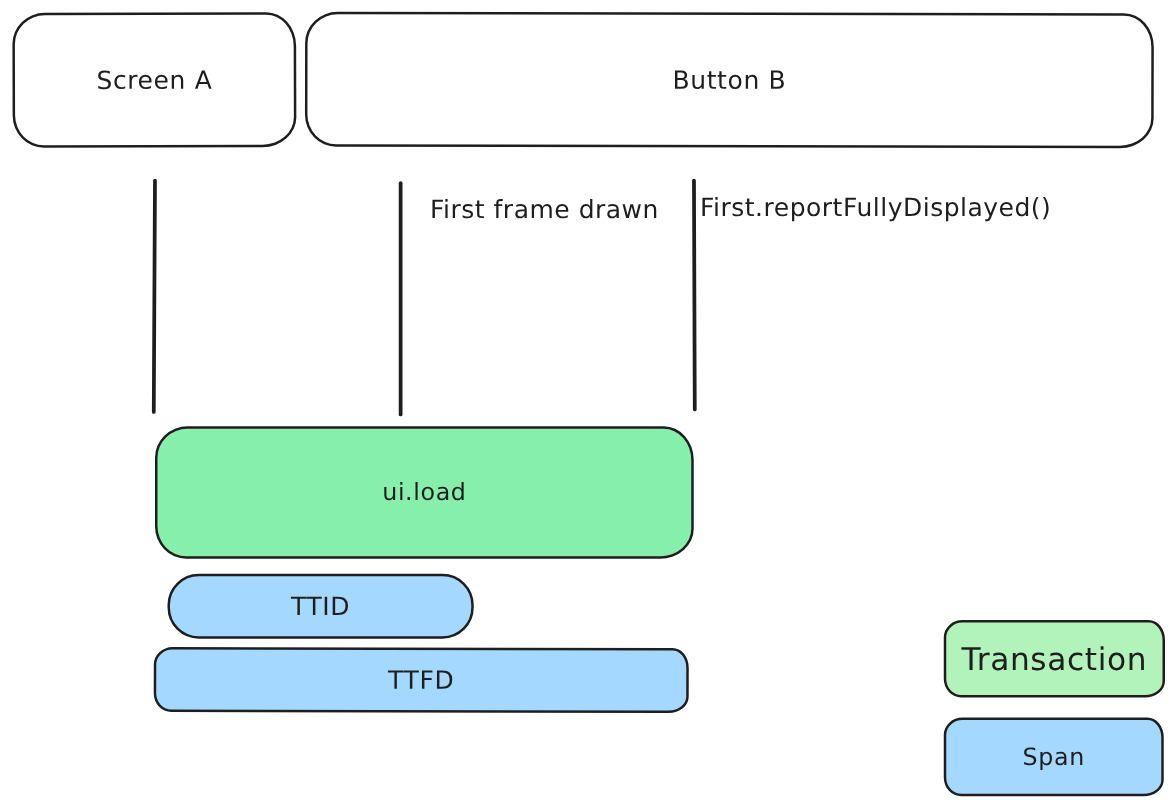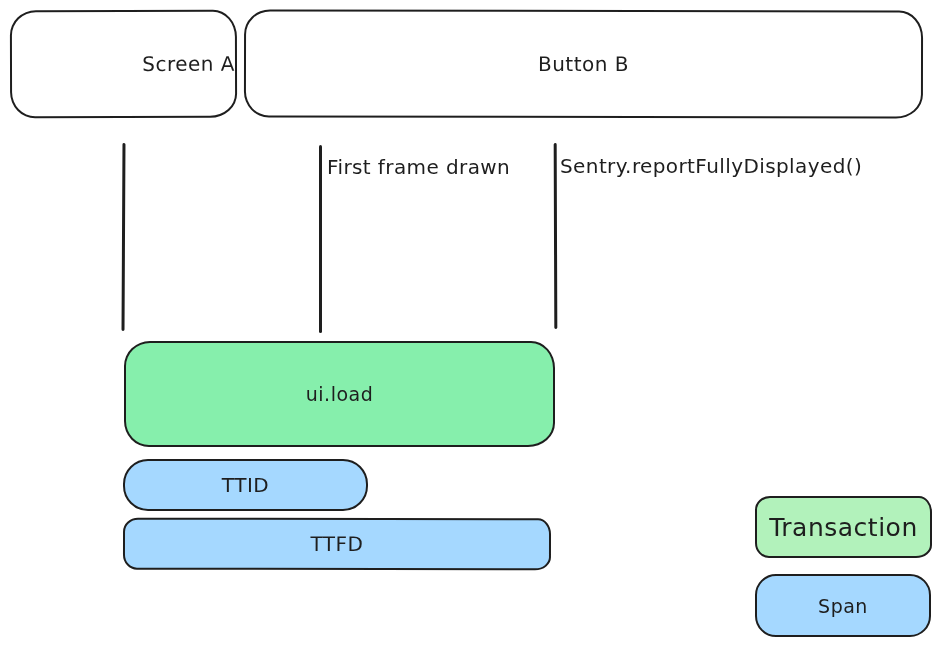--- a/index.html
+++ b/index.html
@@ -24,85 +24,85 @@
     display: flex;
     align-items: center;
     justify-content: center;
     background: #ffffff;
     letter-spacing: 0.5px;
   }
   .screen {
     border-radius: 26px 24px 27px 25px / 25px 27px 24px 26px;
     font-size: 20px;
   }
-  .screen-a { left: 10px;  top: 10px; width: 227px; height: 108px; transform: rotate(-0.15deg); justify-content: flex-end; }
+  .screen-a { left: 10px;  top: 10px; width: 227px; height: 108px; transform: rotate(-0.15deg); }
   .screen-b { left: 244px; top: 10px; width: 679px; height: 108px; transform: rotate(0.1deg); }
 
   .event-line {
     position: absolute;
     width: 3px;
     background: #1e1e1e;
     border-radius: 2px;
   }
   .line-1 { left: 122px; top: 143px; height: 188px; transform: rotate(0.3deg); }
   .line-2 { left: 319px; top: 145px; height: 188px; }
   .line-3 { left: 554px; top: 143px; height: 186px; transform: rotate(-0.2deg); }
 
   .event-label {
     position: absolute;
     font-size: 20px;
     letter-spacing: 0.4px;
     white-space: nowrap;
   }
   .label-1 { left: 131px; top: 151px; }
-  .label-2 { left: 327px; top: 155px; text-align: right; }
+  .label-2 { left: 344px; top: 155px; text-align: right; }
   .label-3 { left: 560px; top: 154px; }
 
   .bar {
     border-radius: 15px 13px 16px 14px / 14px 16px 13px 15px;
     font-size: 20px;
   }
   .bar-uiload {
     left: 124px; top: 341px; width: 431px; height: 106px;
     border-radius: 26px 24px 27px 25px / 25px 27px 24px 26px;
     font-size: 19px;
   }
   
   .bar-uiload::before {
     content: "";
     position: absolute;
     left: 60px; top: -8px;
     width: 300px; height: 20px;
     border-radius: 50%;
     z-index: -1;
   }
-  .bar-ttid { left: 123px; top: 459px; width: 245px; height: 52px; border-radius: 25px; }
+  .bar-ttid { left: 134px; top: 459px; width: 245px; height: 52px; border-radius: 25px; }
   .bar-ttfd { left: 123px; top: 518px; width: 428px; height: 52px; transform: rotate(0.1deg); }
 
   .legend-transaction { left: 755px; top: 496px; width: 177px; height: 62px; font-size: 25px; }
-  .legend-span        { left: 755px; top: 574px; width: 176px; height: 63px; font-size: 19px; border-radius: 21px; }
+  .legend-span        { left: 755px; top: 574px; width: 176px; height: 63px; font-size: 19px; }
 </style>
 <style>.bar-uiload::before { background: #b2f2bb; }</style></head>
 <body>
 
 <div class="canvas">
 
   <div class="box screen screen-a">
     <span>Screen A</span>
   </div>
   <div class="box screen screen-b">
     <span>Button B</span>
   </div>
 
   <div class="event-line line-1"></div>
   <div class="event-line line-2"></div>
   <div class="event-line line-3"></div>
 
   <div class="event-label label-2">First frame drawn</div>
-  <div class="event-label label-3">Sentry.reportFullyDisplayed()</div>
+  <div class="event-label label-3">First.reportFullyDisplayed()</div>
 
   <div class="box bar bar-uiload" style="background: #86efac;">
     <span>ui.load</span>
   </div>
   <div class="box bar bar-ttid" style="background: rgb(165, 216, 255);">
     <span>TTID</span>
   </div>
   <div class="box bar bar-ttfd" style="background: rgb(165, 216, 255);">
     <span>TTFD</span>
   </div>

